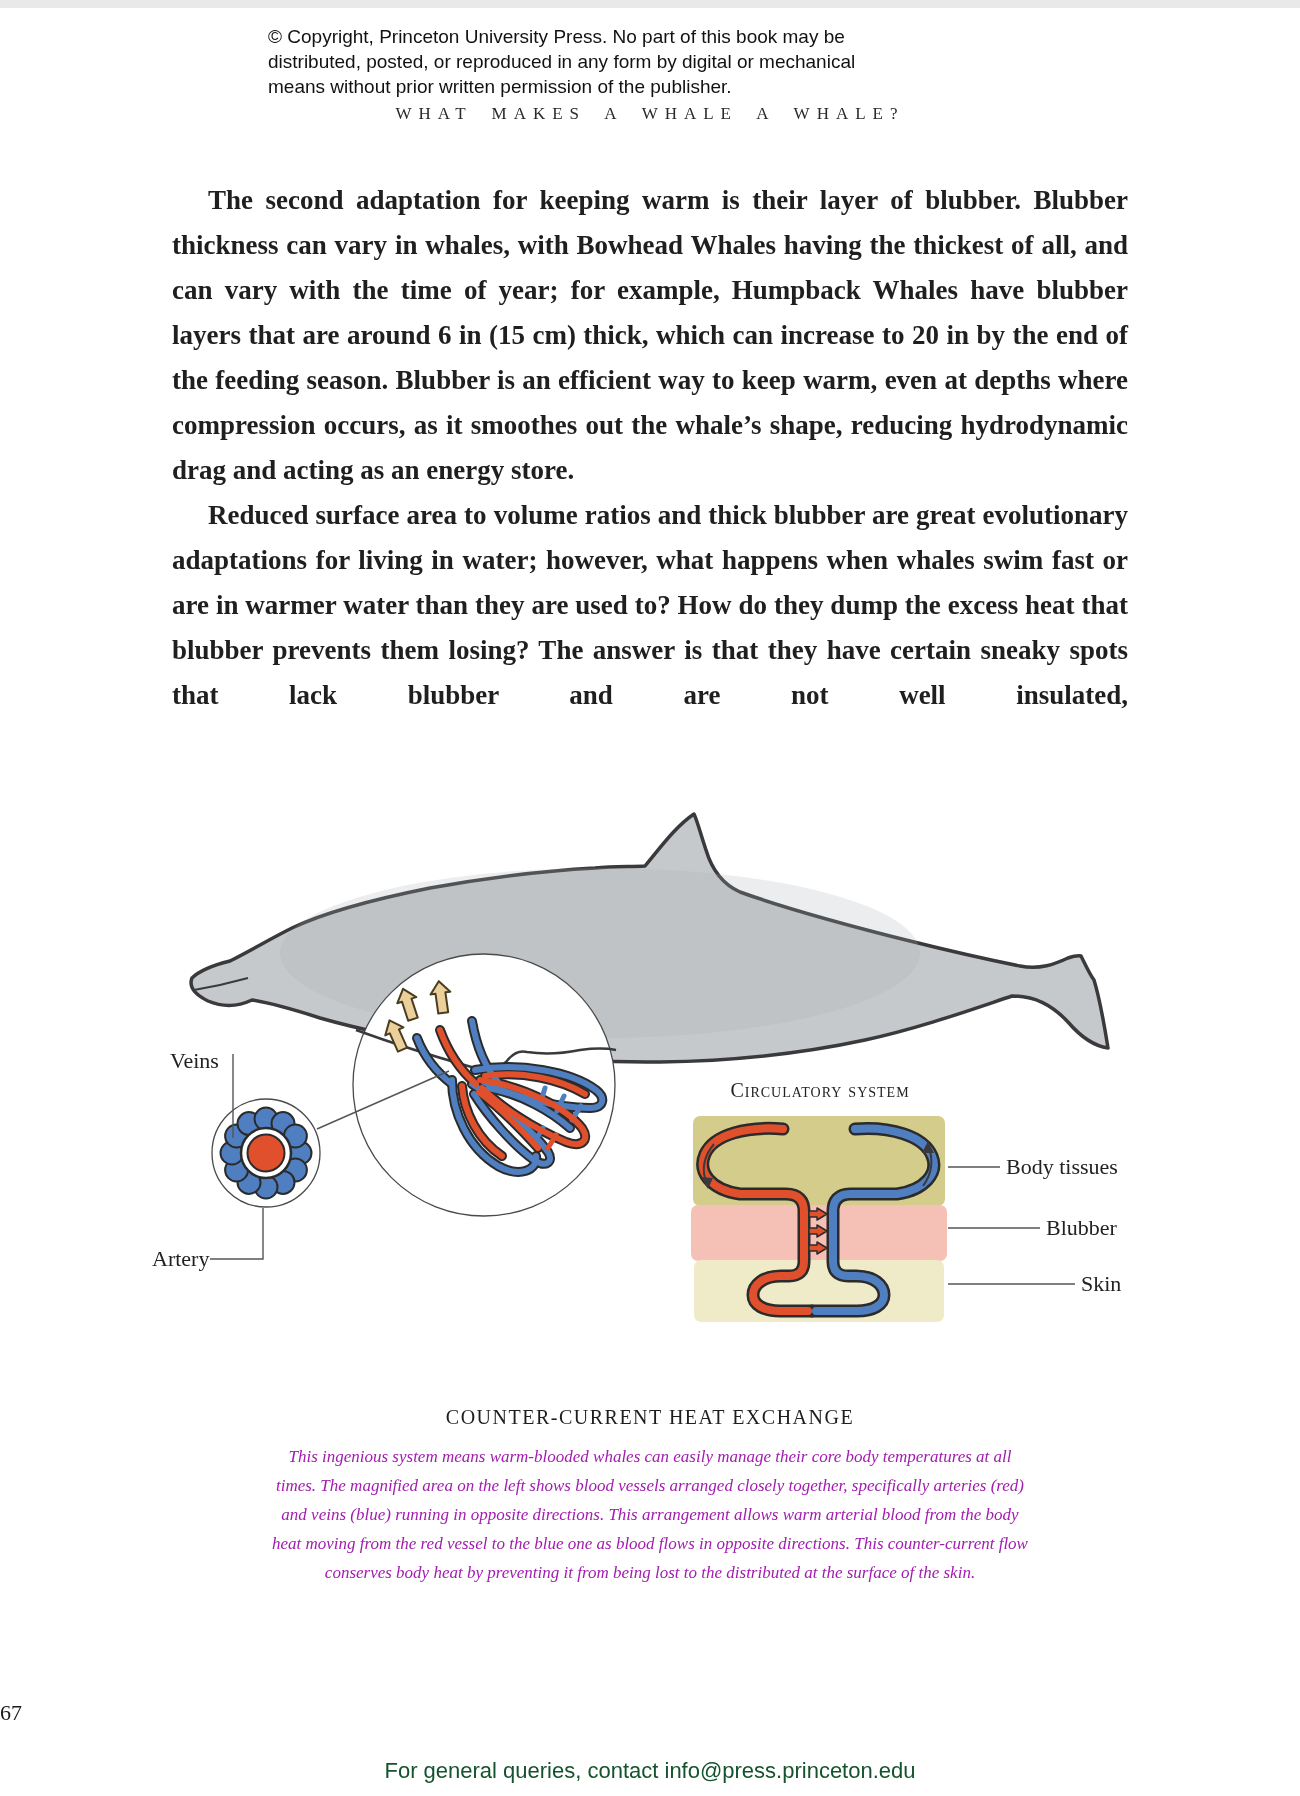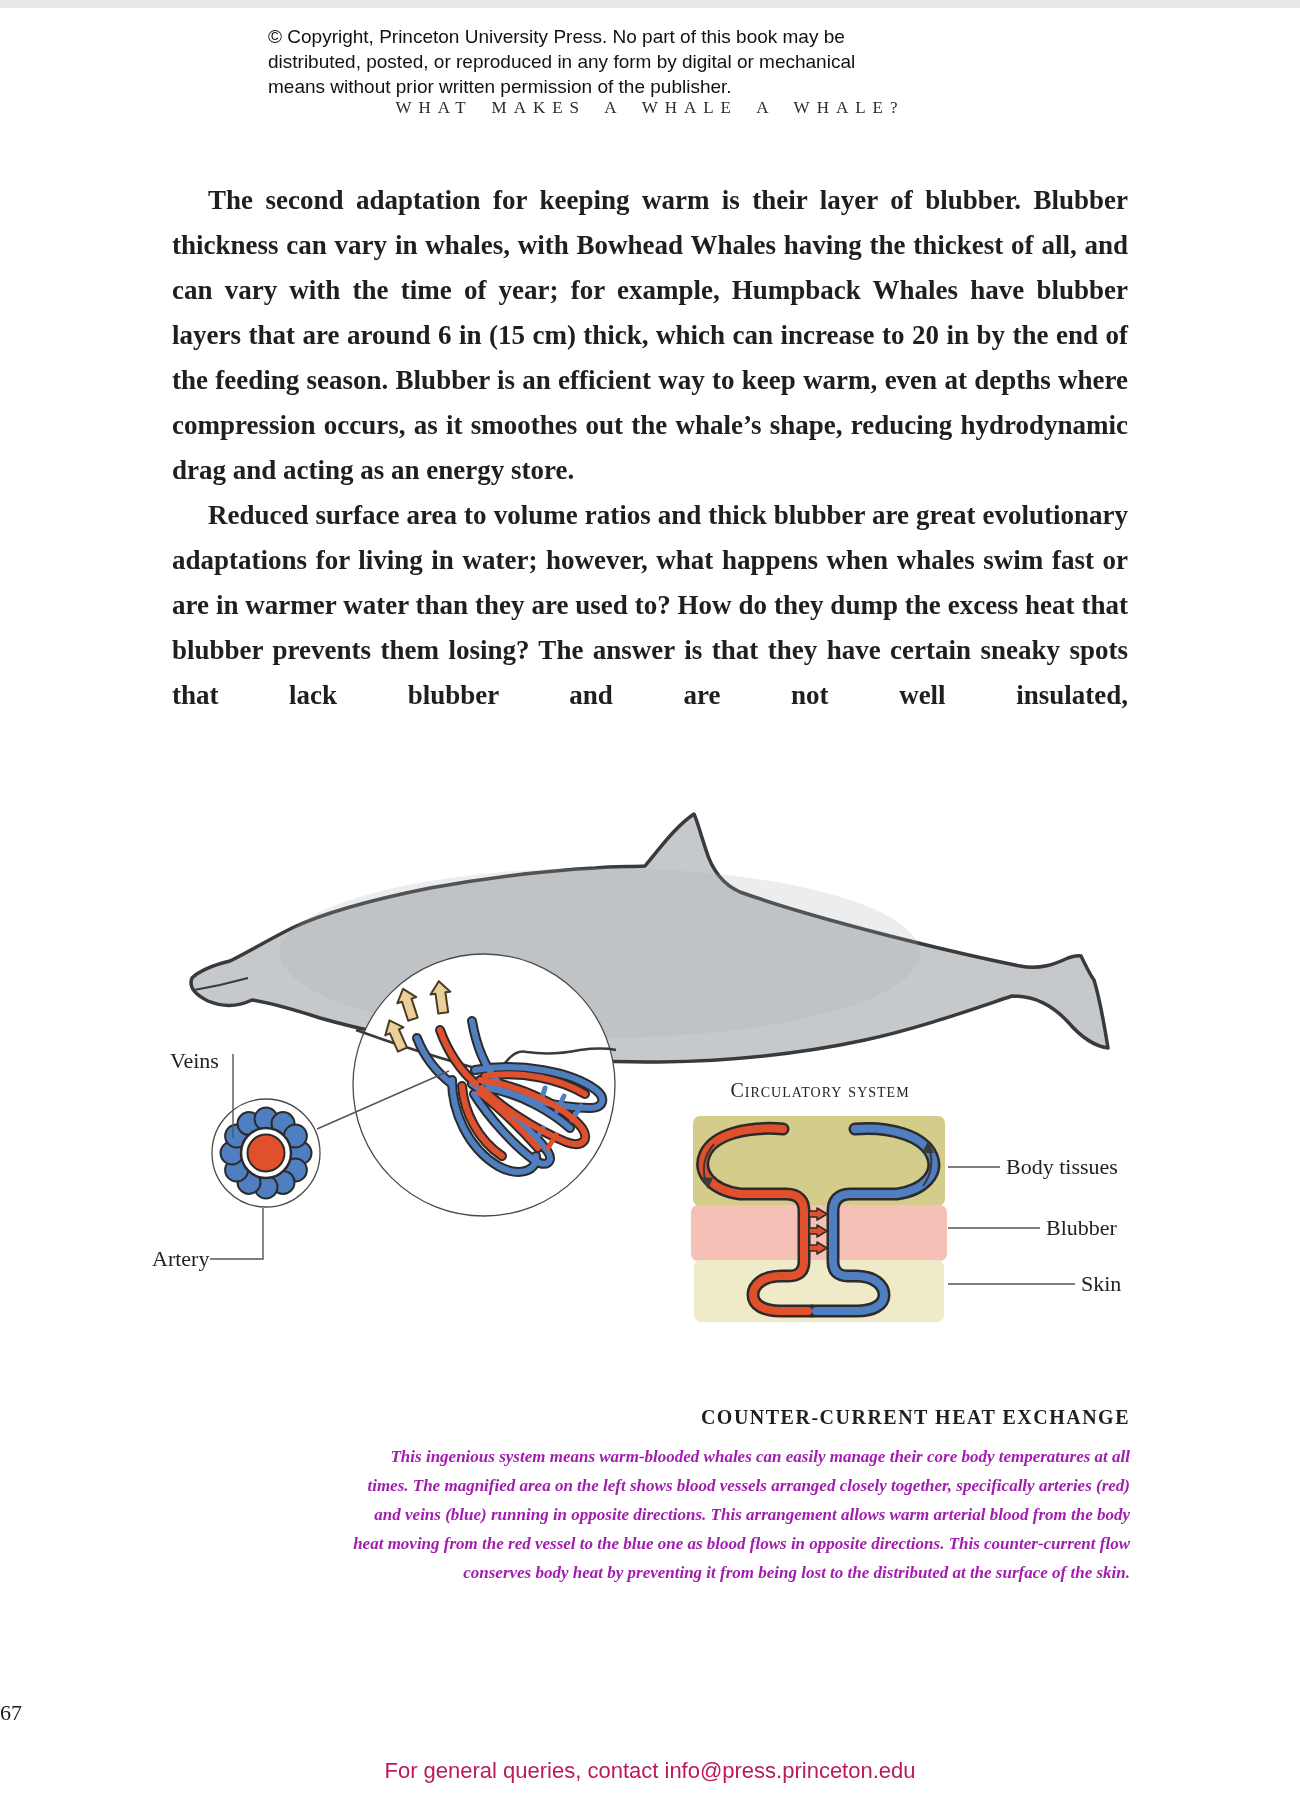--- a/index.html
+++ b/index.html
@@ -1,41 +1,41 @@
 <!DOCTYPE html>
 <html><head>
 <meta charset="utf-8">
 <style>
   html,body{margin:0;padding:0;background:#e9e9e9;}
   .page{position:relative;width:1300px;height:1796px;margin:8px auto;background:#ffffff;
         font-family:"Liberation Serif","DejaVu Serif",serif;color:#1c1c1c;overflow:hidden;}
   .copyright{position:absolute;left:268px;top:16px;
         font-family:"Liberation Sans","DejaVu Sans",sans-serif;
         font-size:19px;line-height:25px;color:#121212;}
-  .running-head{position:absolute;left:0;right:0;top:90px;text-align:center;
+  .running-head{position:absolute;left:0;right:0;top:96px;text-align:center;
         font-size:17px;letter-spacing:7px;word-spacing:8px;color:#2a2a2a;}
   .body-text{position:absolute;left:172px;top:170px;width:956px;
         font-size:27px;line-height:45px;text-align:justify;color:#1f1f1f;font-weight:bold;}
   .body-text p{margin:0;text-indent:36px;}
   .body-text p.last-justified{text-align-last:justify;}
   .figure-svg{position:absolute;left:0;top:0;width:1300px;height:1796px;}
   .fig-label{font-family:"Liberation Serif","DejaVu Serif",serif;font-size:22px;fill:#222222;}
   .fig-title{font-family:"Liberation Serif","DejaVu Serif",serif;font-size:20px;
         font-variant:small-caps;letter-spacing:1px;fill:#222222;}
   .leader{fill:none;stroke:#555555;stroke-width:1.4;}
   .thin-circle{fill:#ffffff;stroke:#4a4a4a;stroke-width:1.3;}
   .tube-outline{fill:none;stroke:#2b2b2b;stroke-linecap:round;stroke-linejoin:round;}
   .tube{fill:none;stroke-linecap:round;stroke-linejoin:round;}
   .flow-arrow{fill:none;stroke:#3a3a3a;stroke-width:2;}
-  .caption{position:absolute;left:170px;top:1398px;width:960px;text-align:right;font-weight:bold;}
+  .caption{position:absolute;left:170px;top:1398px;width:960px;text-align:center;}
   .caption-title{font-size:20px;letter-spacing:1.5px;color:#1e1e1e;margin-bottom:13px;}
   .caption-line{font-style:italic;font-size:17px;line-height:29px;color:#a21caf;}
   .page-number{position:absolute;left:0;right:0;top:1692px;text-align:left;font-size:22px;color:#1a1a1a;}
   .footer{position:absolute;left:0;right:0;top:1750px;text-align:center;
-        font-family:"Liberation Sans","DejaVu Sans",sans-serif;font-size:22px;color:#be185d;}
+        font-family:"Liberation Sans","DejaVu Sans",sans-serif;font-size:22px;color:#14532d;}
 </style>
 </head>
 <body>
 
 <div class="page">
 
   <div class="copyright">
     <div>© Copyright, Princeton University Press. No part of this book may be</div>
     <div>distributed, posted, or reproduced in any form by digital or mechanical</div>
     <div>means without prior written permission of the publisher.</div>

